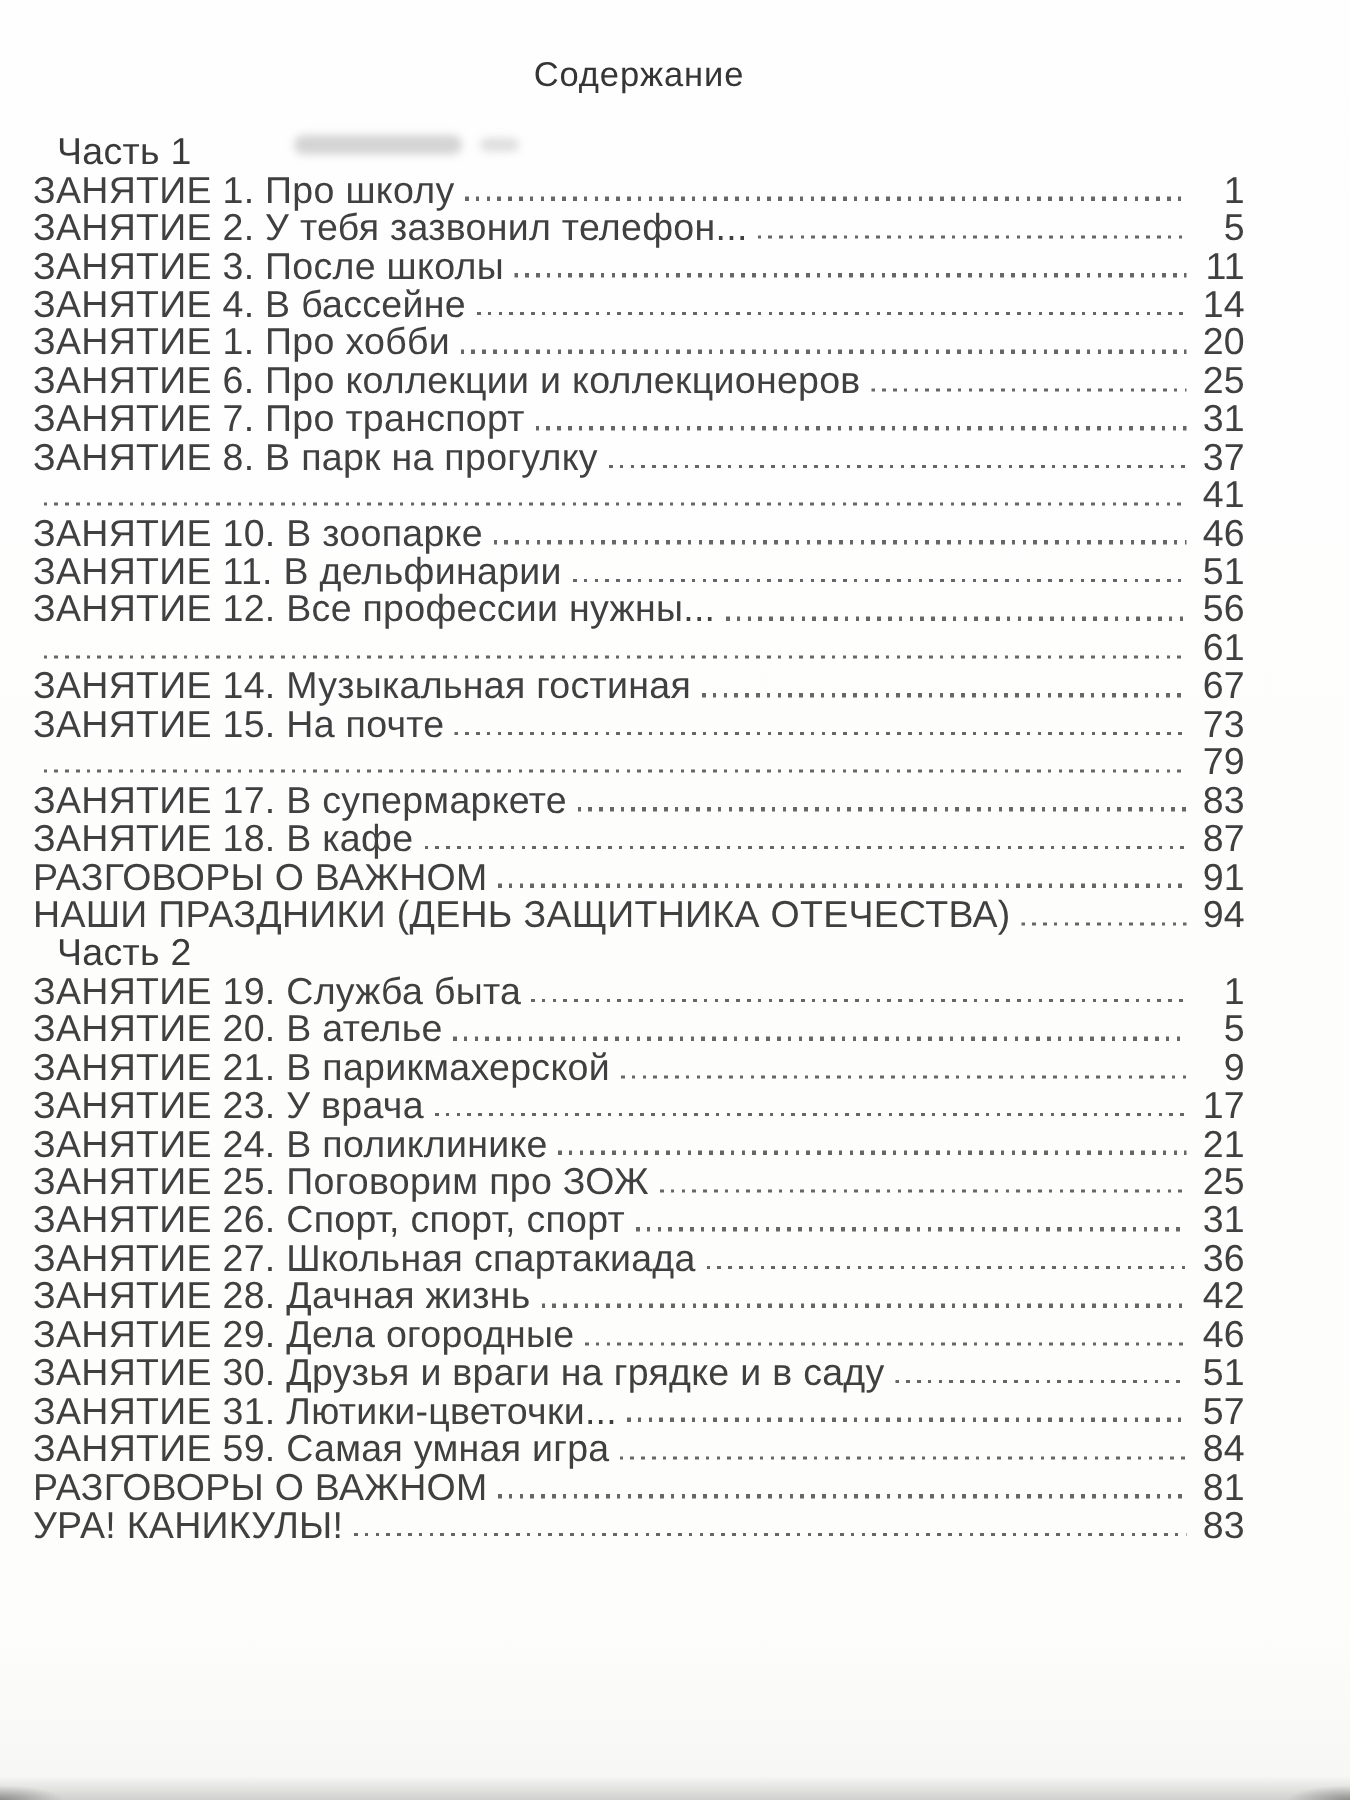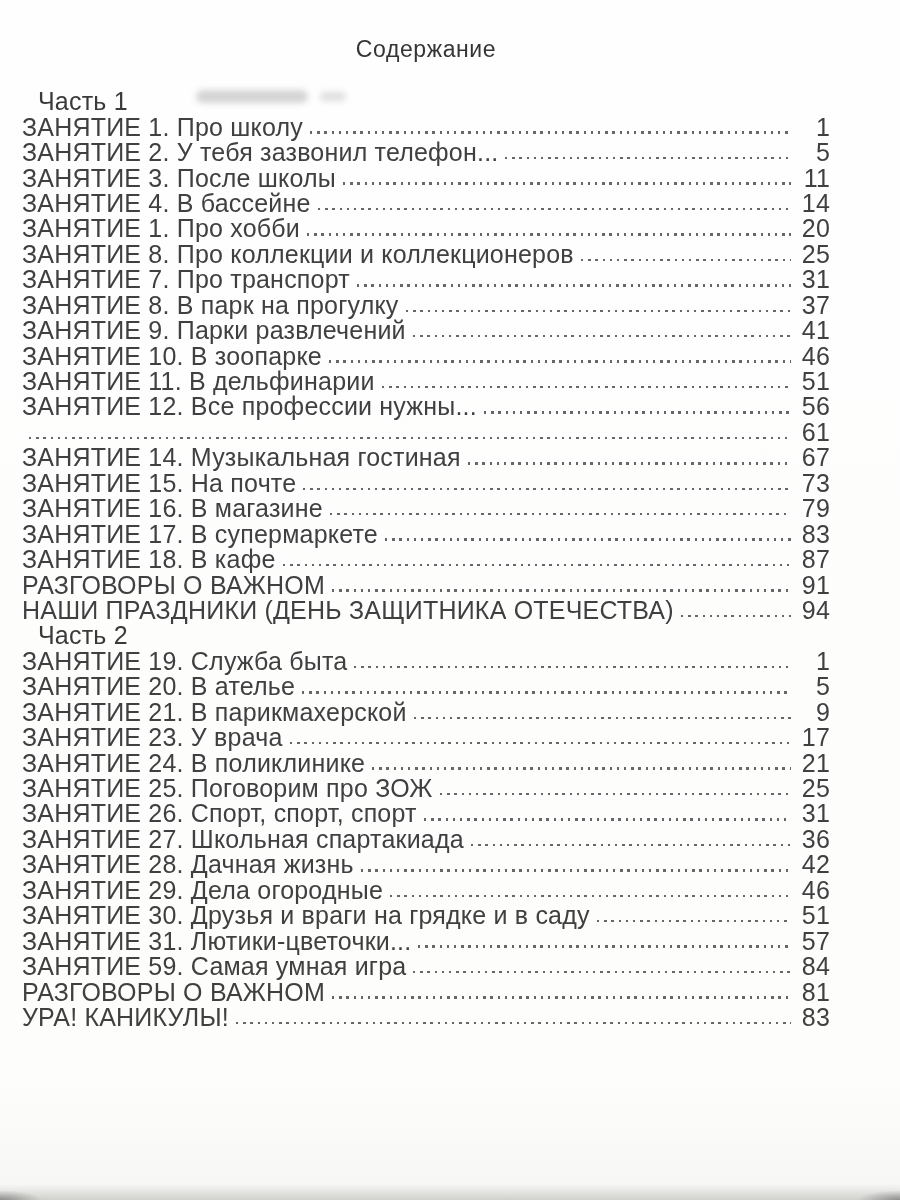--- a/index.html
+++ b/index.html
@@ -120,36 +120,35 @@
         <span class="label">ЗАНЯТИЕ 4. В бассейне</span>
         <span class="dots"></span>
         <span class="num">14</span>
       </div>
       <div class="row entry">
         <span class="label">ЗАНЯТИЕ 1. Про хобби</span>
         <span class="dots"></span>
         <span class="num">20</span>
       </div>
       <div class="row entry">
-        <span class="label">ЗАНЯТИЕ 8. Про коллекции и коллекционеров</span>
+        <span class="label">ЗАНЯТИЕ 6. Про коллекции и коллекционеров</span>
         <span class="dots"></span>
         <span class="num">25</span>
       </div>
       <div class="row entry">
         <span class="label">ЗАНЯТИЕ 7. Про транспорт</span>
         <span class="dots"></span>
         <span class="num">31</span>
       </div>
       <div class="row entry">
         <span class="label">ЗАНЯТИЕ 8. В парк на прогулку</span>
         <span class="dots"></span>
         <span class="num">37</span>
       </div>
       <div class="row entry">
-        <span class="label">ЗАНЯТИЕ 9. Парки развлечений</span>
         <span class="dots"></span>
         <span class="num">41</span>
       </div>
       <div class="row entry">
         <span class="label">ЗАНЯТИЕ 10. В зоопарке</span>
         <span class="dots"></span>
         <span class="num">46</span>
       </div>
       <div class="row entry">
         <span class="label">ЗАНЯТИЕ 11. В дельфинарии</span>
@@ -169,21 +168,20 @@
         <span class="label">ЗАНЯТИЕ 14. Музыкальная гостиная</span>
         <span class="dots"></span>
         <span class="num">67</span>
       </div>
       <div class="row entry">
         <span class="label">ЗАНЯТИЕ 15. На почте</span>
         <span class="dots"></span>
         <span class="num">73</span>
       </div>
       <div class="row entry">
-        <span class="label">ЗАНЯТИЕ 16. В магазине</span>
         <span class="dots"></span>
         <span class="num">79</span>
       </div>
       <div class="row entry">
         <span class="label">ЗАНЯТИЕ 17. В супермаркете</span>
         <span class="dots"></span>
         <span class="num">83</span>
       </div>
       <div class="row entry">
         <span class="label">ЗАНЯТИЕ 18. В кафе</span>

